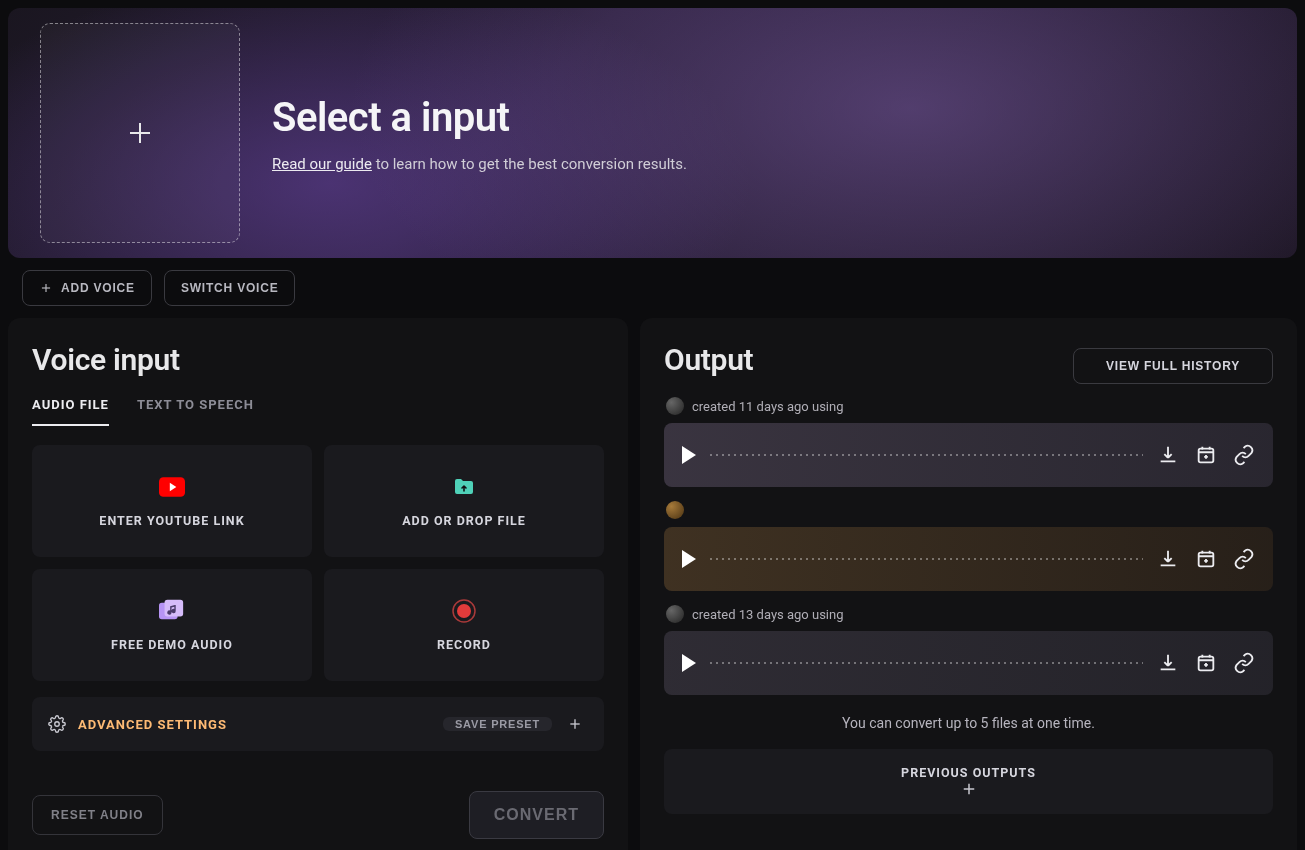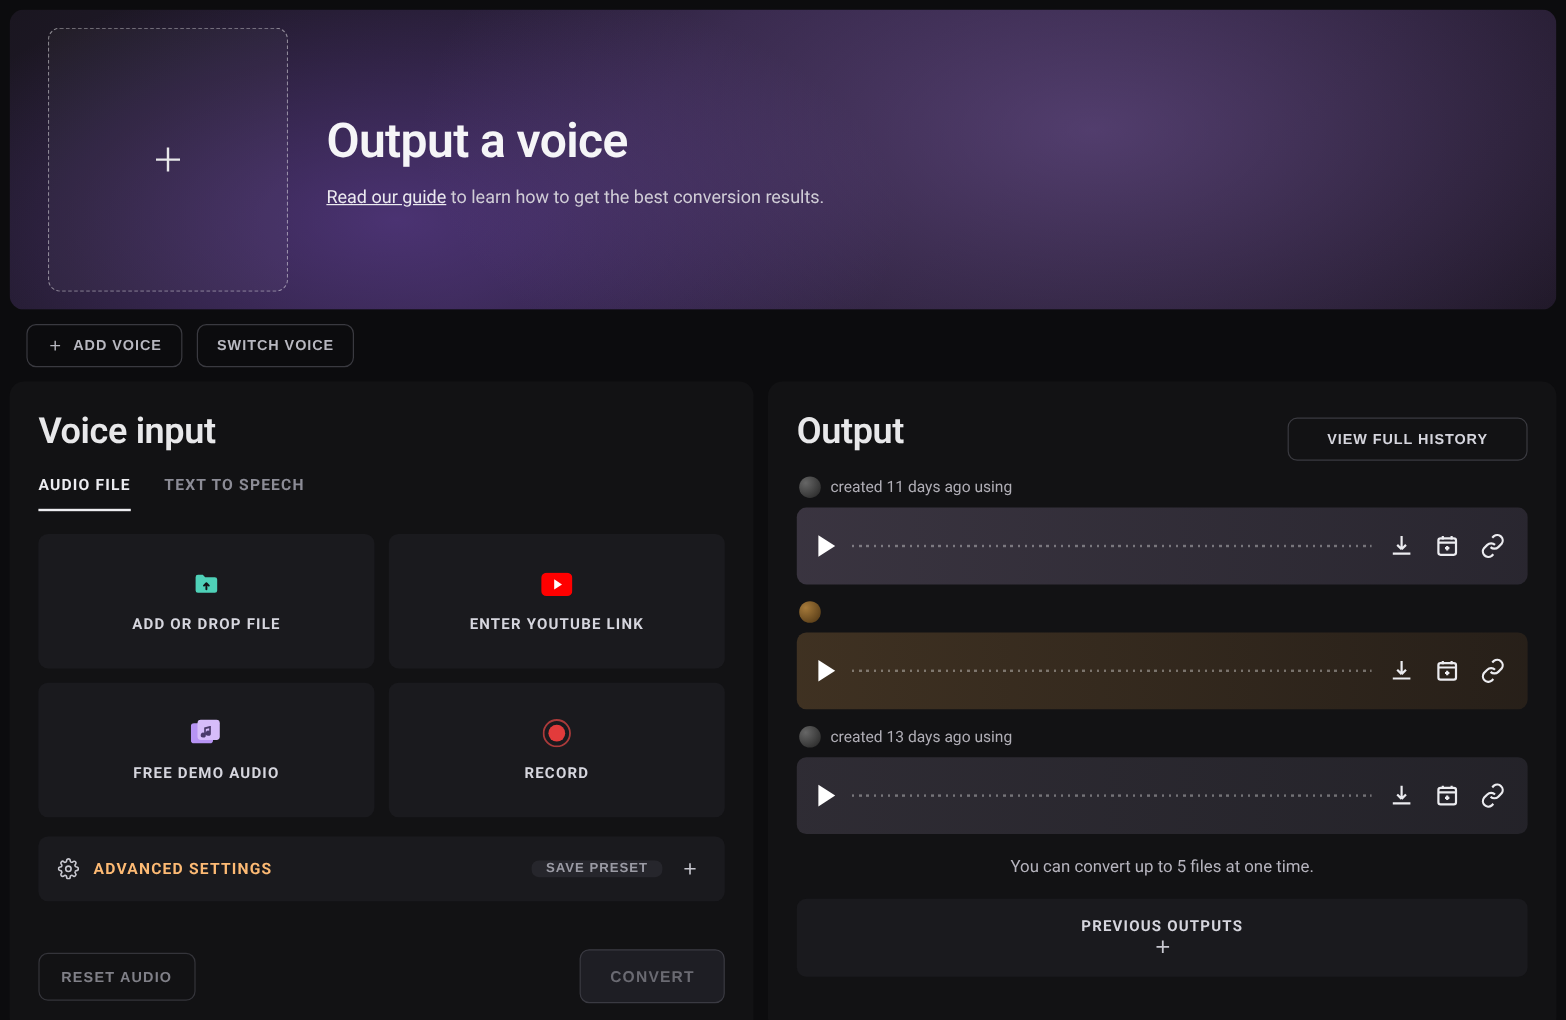--- a/index.html
+++ b/index.html
@@ -153,21 +153,21 @@
     font-weight: 700;
     letter-spacing: 1px;
     padding: 12px 18px;
     border-radius: 8px;
     cursor: pointer;
   }
   .convert-btn {
     border: 1px solid #3a3a42;
     background: #1e1e24;
     color: #6a6a72;
-    font-size: 13px;
+    font-size: 16px;
     font-weight: 700;
     letter-spacing: 1px;
     padding: 14px 24px;
     border-radius: 8px;
     cursor: pointer;
   }
 
   .output-head { display:flex; justify-content:space-between; align-items:center; margin-bottom: 8px;}
   .view-history {
     border: 1px solid #3a3a40;
@@ -224,21 +224,21 @@
 <body>
 
 <div class="hero">
   <div class="add-voice-box">
     <svg viewBox="0 0 24 24" fill="none" stroke="#e8e8ea" stroke-width="1.6">
         <line x1="12" y1="4" x2="12" y2="20"></line>
         <line x1="4" y1="12" x2="20" y2="12"></line>
       </svg>
   </div>
   <div class="hero-text">
-    <h1>Output a voice</h1>
+    <h1>Select a input</h1>
     <p>
       <a href="#">Read our guide</a><span> to learn how to get the best conversion results.</span>
     </p>
   </div>
 </div>
 
 <div class="action-row">
   <button class="pill-btn">
     <svg width="14" height="14" viewBox="0 0 24 24" fill="none" stroke="#b8b8c0" stroke-width="2">
         <line x1="12" y1="5" x2="12" y2="19"></line>
@@ -256,35 +256,35 @@
   <div class="panel panel-left">
     <h2>Voice input</h2>
     <div class="tabs">
       <div class="tab active">AUDIO FILE</div>
       <div class="tab">TEXT TO SPEECH</div>
     </div>
 
     <div class="input-grid">
       <div class="input-card">
         <div class="icon-box">
+          <svg viewBox="0 0 24 18" width="26" height="20">
+              <rect width="24" height="18" rx="4" fill="#ff0000"></rect>
+              <path d="M10 5v8l6-4z" fill="#fff"></path>
+            </svg>
+        </div>
+        <div class="label">ENTER YOUTUBE LINK</div>
+      </div>
+      <div class="input-card">
+        <div class="icon-box">
           <svg viewBox="0 0 24 24" width="26" height="24" fill="#4fd1b8">
               <path d="M3 6a2 2 0 0 1 2-2h4l2 2h8a2 2 0 0 1 2 2v9a2 2 0 0 1-2 2H5a2 2 0 0 1-2-2V6z"></path>
               <path d="M12 16v-5m0 0-2 2m2-2 2 2" stroke="#121214" stroke-width="1.6" fill="none" stroke-linecap="round"></path>
             </svg>
         </div>
         <div class="label">ADD OR DROP FILE</div>
-      </div>
-      <div class="input-card">
-        <div class="icon-box">
-          <svg viewBox="0 0 24 18" width="26" height="20">
-              <rect width="24" height="18" rx="4" fill="#ff0000"></rect>
-              <path d="M10 5v8l6-4z" fill="#fff"></path>
-            </svg>
-        </div>
-        <div class="label">ENTER YOUTUBE LINK</div>
       </div>
       <div class="input-card">
         <div class="icon-box">
           <svg viewBox="0 0 28 24" width="30" height="26">
               <rect x="0" y="3" width="20" height="18" rx="3" fill="#b794f4"></rect>
               <rect x="6" y="0" width="20" height="18" rx="3" fill="#d6bcfa"></rect>
               <path d="M18 5v7a2.3 2.3 0 1 1-1.5-2.1V7.5l-3 .7v5.4a2.3 2.3 0 1 1-1.5-2.1V6.8l6-1.4z" fill="#4a3a6a"></path>
             </svg>
         </div>
         <div class="label">FREE DEMO AUDIO</div>

